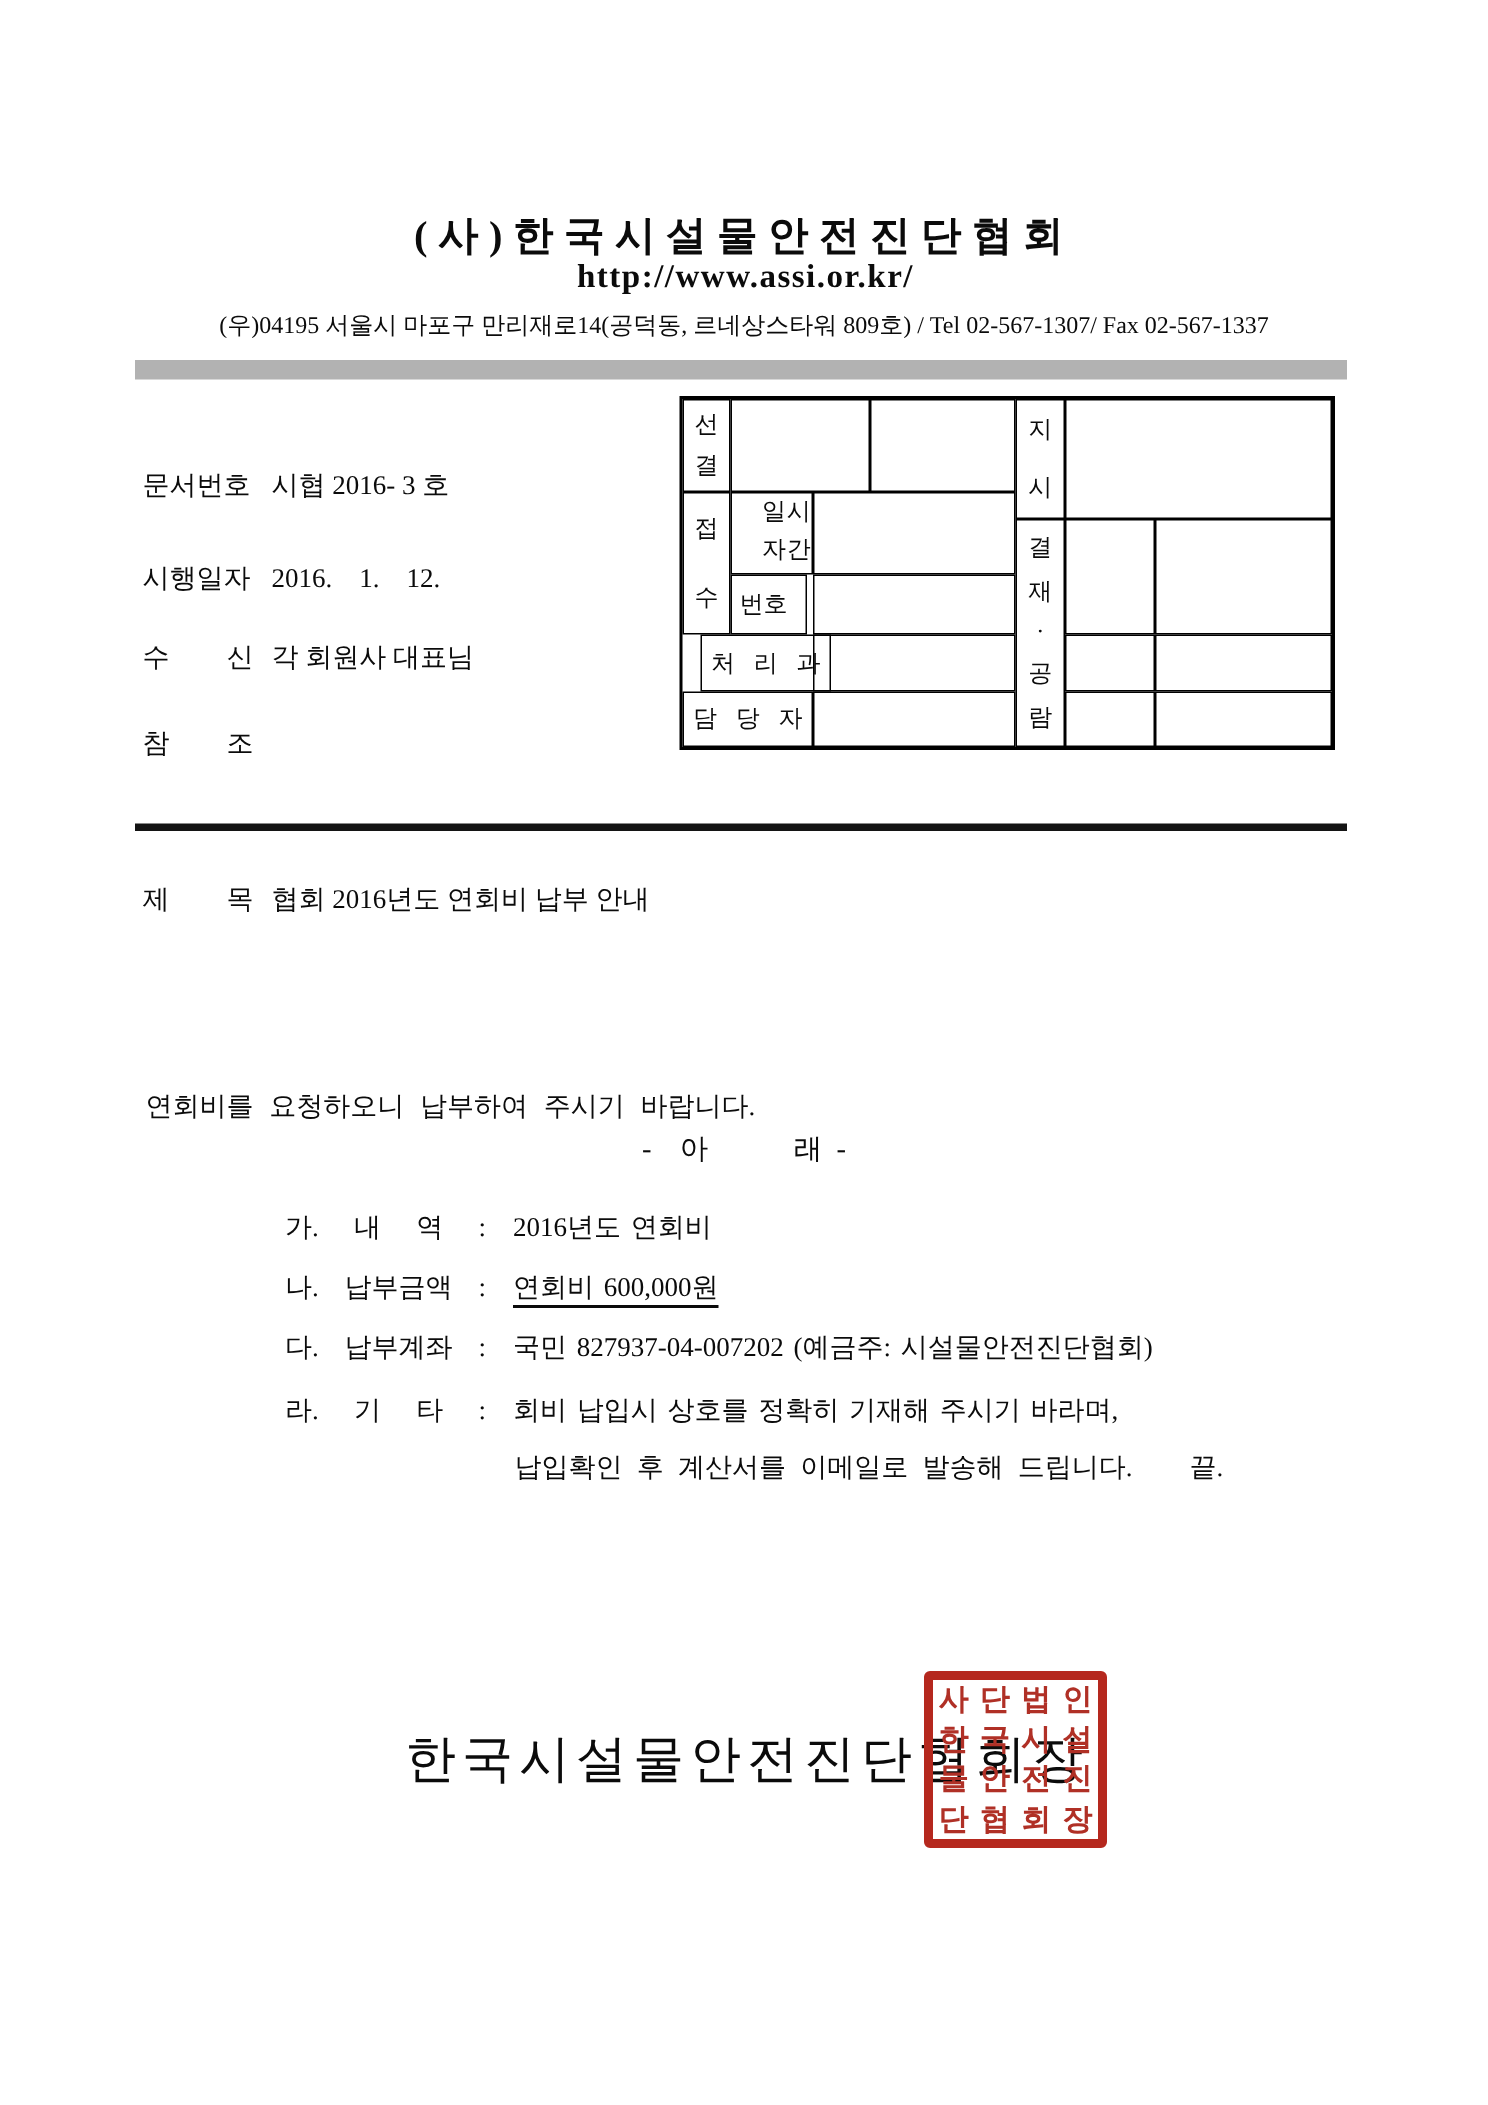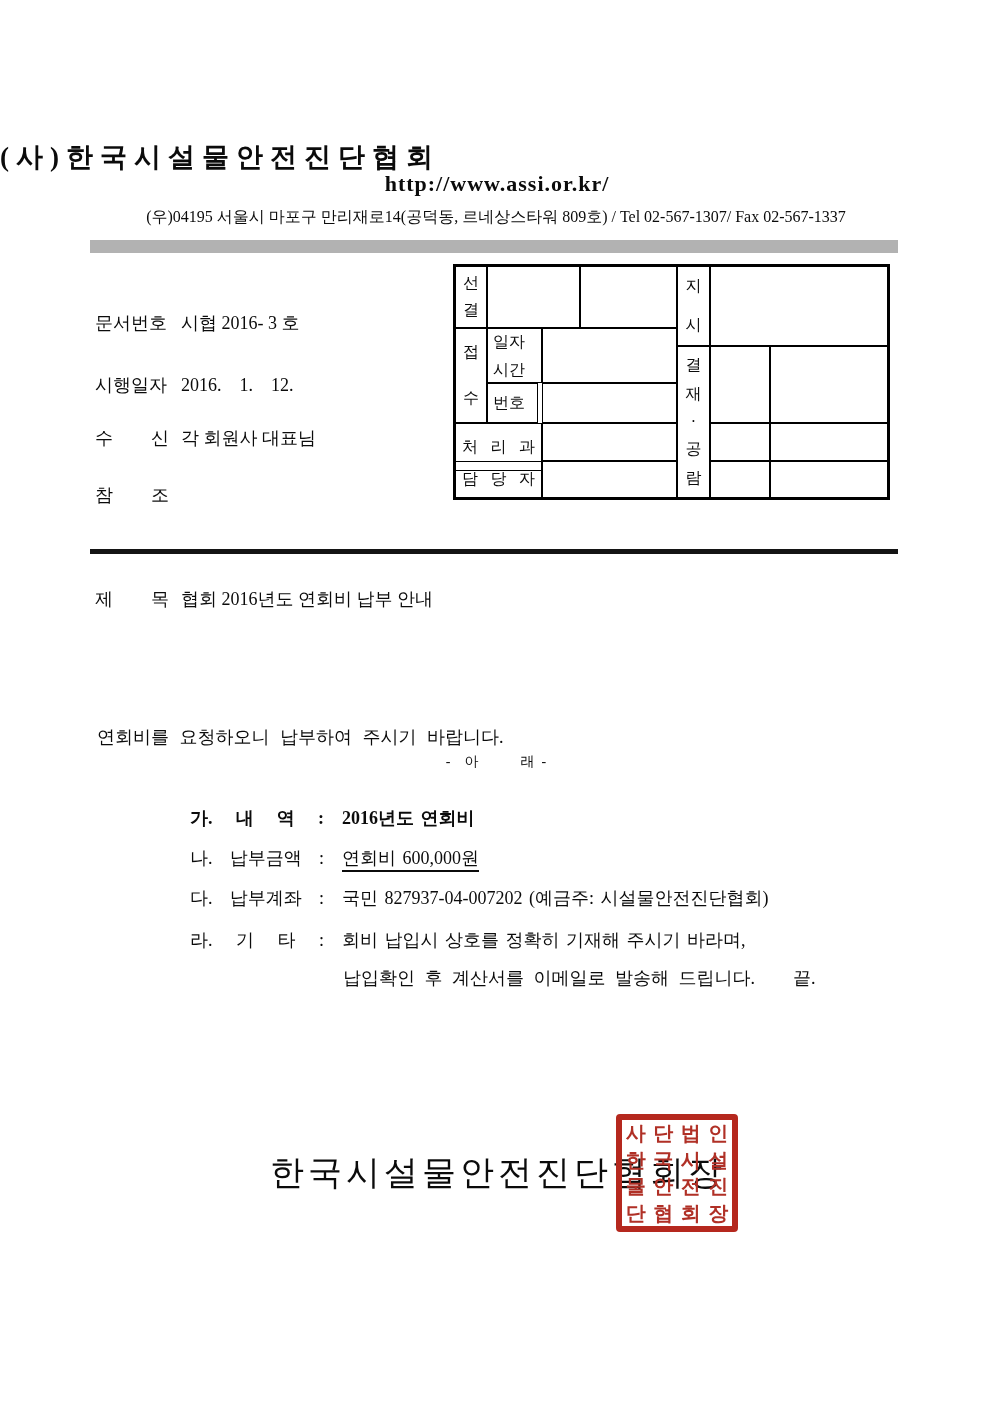--- a/index.html
+++ b/index.html
@@ -9,21 +9,21 @@
     height: 1403px;
     background: #ffffff;
     font-family: "Liberation Serif", "DejaVu Serif", serif;
     color: #0b0b0b;
     overflow: hidden;
   }
 
   
   .org-title {
     position: absolute; top: 139px; left: 0; width: 100%;
-    font-size: 27px; font-weight: bold;
+    text-align: center; font-size: 27px; font-weight: bold;
     letter-spacing: 7px; white-space: nowrap;
   }
   .org-url {
     position: absolute; top: 171px; left: 1px; width: 100%;
     text-align: center; font-size: 22px; font-weight: bold;
     letter-spacing: 1px;
   }
   .org-address {
     position: absolute; top: 207px; left: 0; width: 100%;
     text-align: center; font-size: 16px; white-space: nowrap;
@@ -60,51 +60,51 @@
   .cell {
     position: absolute; border: 1px solid #000; box-sizing: border-box;
     font-size: 16px;
   }
   .vlabel {
     display: flex; flex-direction: column;
     justify-content: space-evenly; align-items: center;
   }
   .stack2 { justify-content: space-around; }
   .twolines {
-    display: flex; flex-direction: column; justify-content: space-between;
-    padding-left: 5px; line-height: 25px;
+    display: flex; justify-content: space-between;
+    padding-left: 20px; line-height: 25px;
   }
   .oneline { display: flex; align-items: center; padding-left: 5px; }
   .hjust { display: flex; align-items: center; padding: 0 6px; }
   .hjust span { width: 100%; text-align: justify; text-align-last: justify; }
 
   
   .body-line {
     position: absolute; font-size: 18px; word-spacing: 6px; white-space: pre;
   }
   #para1    { left: 182px; top: 570px; }
   #para2-l1 { left: 182px; top: 650px; }
   #para2-l2 { left: 97px;  top: 687px; margin-top: 38px; }
   #arae {
     position: absolute; left: 0; top: 753px; width: 100%;
-    text-align: center; font-size: 14px; white-space: pre;
+    text-align: center; font-size: 19px; white-space: pre;
   }
 
   .item { position: absolute; left: 190px; font-size: 18px; white-space: nowrap; }
   .item-label {
     display: inline-block; width: 134px; vertical-align: top;
     text-align: justify; text-align-last: justify;
   }
   .item-value { margin-left: 18px; white-space: pre; word-spacing: 2px; }
   .item.underline .item-value {
     text-decoration: underline;
     text-underline-offset: 6px;
     text-decoration-thickness: 2px;
   }
-  #item-ga { top: 806px; font-weight: bold; }
+  #item-ga { top: 806px; }
   #item-na { top: 846px; }
   #item-da { top: 886px; }
   #item-ra { top: 928px; }
   #ra-cont { position: absolute; left: 343px; top: 966px; font-size: 18px;
              white-space: pre; word-spacing: 5px; }
 
   
   .signature {
     position: absolute; left: 270px; top: 1150px;
     font-size: 34px; letter-spacing: 4px; white-space: nowrap; color: #0b0b0b;
@@ -166,21 +166,21 @@
     <div class="cell twolines" style="left:32px;top:62px;width:55px;height:55px">
       <span>일자</span>
       <span>시간</span>
     </div>
     <div class="cell" style="left:87px;top:62px;width:135px;height:55px"></div>
     <div class="cell oneline" style="left:32px;top:117px;width:51px;height:40px">
       <span>번호</span>
     </div>
     <div class="cell" style="left:87px;top:117px;width:135px;height:40px"></div>
 
-    <div class="cell hjust" style="left:0;top:157px;width:87px;height:48px">
+    <div class="cell hjust" style="left:12px;top:157px;width:87px;height:38px">
       <span>처 리 과</span>
     </div>
     <div class="cell" style="left:87px;top:157px;width:135px;height:38px"></div>
 
     <div class="cell hjust" style="left:0;top:195px;width:87px;height:37px">
       <span>담 당 자</span>
     </div>
     <div class="cell" style="left:87px;top:195px;width:135px;height:37px"></div>
 
     <div class="cell vlabel stack2" style="left:222px;top:0;width:33px;height:80px">

